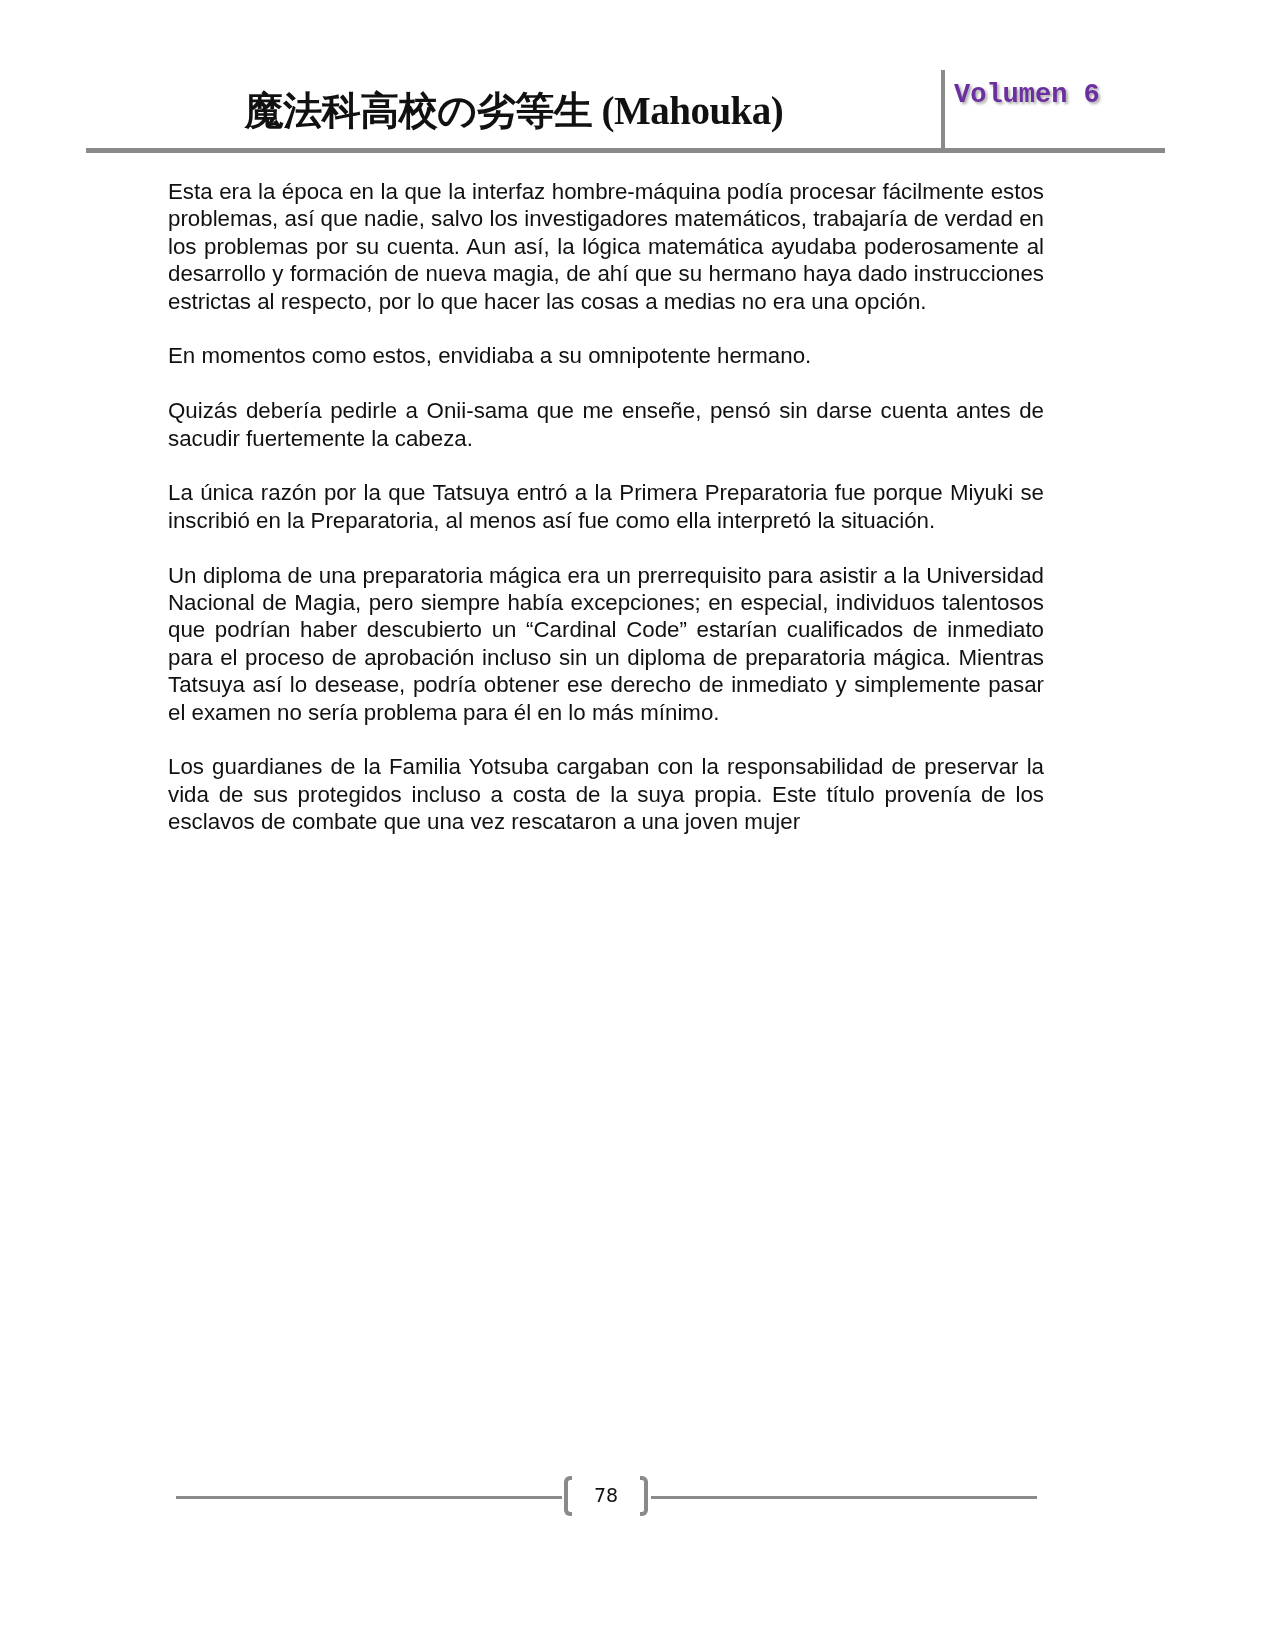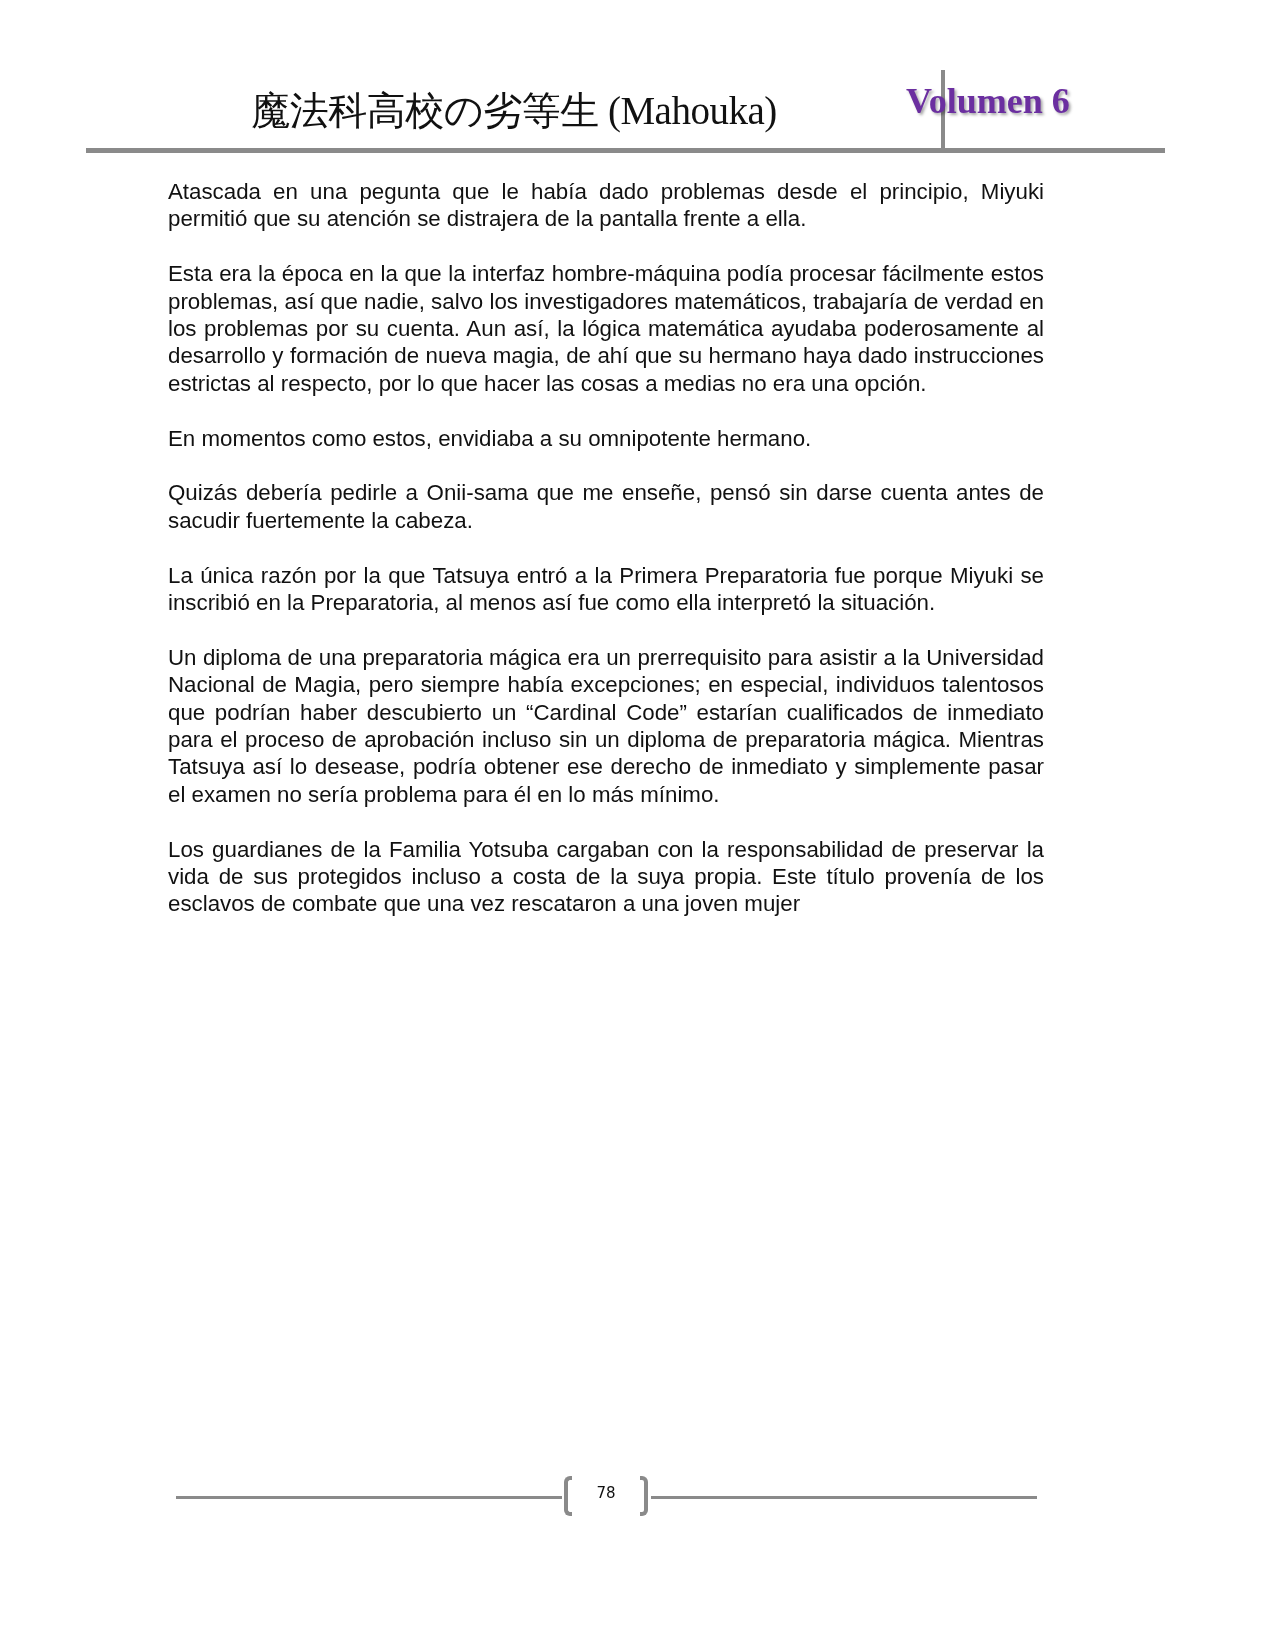--- a/index.html
+++ b/index.html
@@ -20,41 +20,41 @@
       width: 1079px;
       height: 85px;
     }
     .header-title {
       position: absolute;
       left: 0;
       width: 856px;
       top: 16px;
       text-align: center;
       font-family: "Liberation Serif", "DejaVu Serif", serif;
-      font-weight: normal;
+      font-weight: bold;
       font-size: 39px;
       color: #111111;
       letter-spacing: -0.5px;
       white-space: nowrap;
     }
     .header-divider {
       position: absolute;
       left: 855px;
       top: 2px;
       width: 4px;
       height: 83px;
       background: #8a8a8a;
     }
     .header-volume {
       position: absolute;
-      left: 820px;
+      left: 868px;
       top: 12px;
-      font-family: Liberation Serif, serif;
+      font-family: Liberation Mono, monospace;
       font-weight: bold;
-      font-size: 36px;
+      font-size: 27px;
       color: #6b2fa0;
       text-shadow: 2px 2px 3px rgba(0,0,0,0.35);
       white-space: nowrap;
     }
     .header-rule {
       position: absolute;
       left: 0;
       top: 80px;
       width: 1079px;
       height: 5px;
@@ -107,36 +107,35 @@
       border-left: none;
       border-radius: 0 6px 6px 0;
     }
     .page-number {
       position: absolute;
       left: 396px;
       width: 68px;
       top: 14px;
       text-align: center;
       font-family: "DejaVu Sans", "Liberation Sans", sans-serif;
-      font-size: 15px;
+      font-size: 19px;
       color: #111111;
     }
   </style>
 </head>
 <body>
 
 <div class="header">
   <div class="header-title">魔法科高校の劣等生 (Mahouka)</div>
   <div class="header-divider"></div>
   <div class="header-volume" style="color: rgb(107, 47, 160);">Volumen 6</div>
   <div class="header-rule"></div>
 </div>
 
 <div class="content">
-  <p>Atascada en una pegunta que le había dado problemas desde el principio, Miyuki permitió que su atención se distrajera de la pantalla frente a ella.</p>
   <p>Esta era la época en la que la interfaz hombre-máquina podía procesar fácilmente estos problemas, así que nadie, salvo los investigadores matemáticos, trabajaría de verdad en los problemas por su cuenta. Aun así, la lógica matemática ayudaba poderosamente al desarrollo y formación de nueva magia, de ahí que su hermano haya dado instrucciones estrictas al respecto, por lo que hacer las cosas a medias no era una opción.</p>
   <p>En momentos como estos, envidiaba a su omnipotente hermano.</p>
   <p>Quizás debería pedirle a Onii-sama que me enseñe, pensó sin darse cuenta antes de sacudir fuertemente la cabeza.</p>
   <p>La única razón por la que Tatsuya entró a la Primera Preparatoria fue porque Miyuki se inscribió en la Preparatoria, al menos así fue como ella interpretó la situación.</p>
   <p>Un diploma de una preparatoria mágica era un prerrequisito para asistir a la Universidad Nacional de Magia, pero siempre había excepciones; en especial, individuos talentosos que podrían haber descubierto un “Cardinal Code” estarían cualificados de inmediato para el proceso de aprobación incluso sin un diploma de preparatoria mágica. Mientras Tatsuya así lo desease, podría obtener ese derecho de inmediato y simplemente pasar el examen no sería problema para él en lo más mínimo.</p>
   <p>Los guardianes de la Familia Yotsuba cargaban con la responsabilidad de preservar la vida de sus protegidos incluso a costa de la suya propia. Este título provenía de los esclavos de combate que una vez rescataron a una joven mujer</p>
 </div>
 
 <div class="footer">
   <div class="footer-line left"></div>

